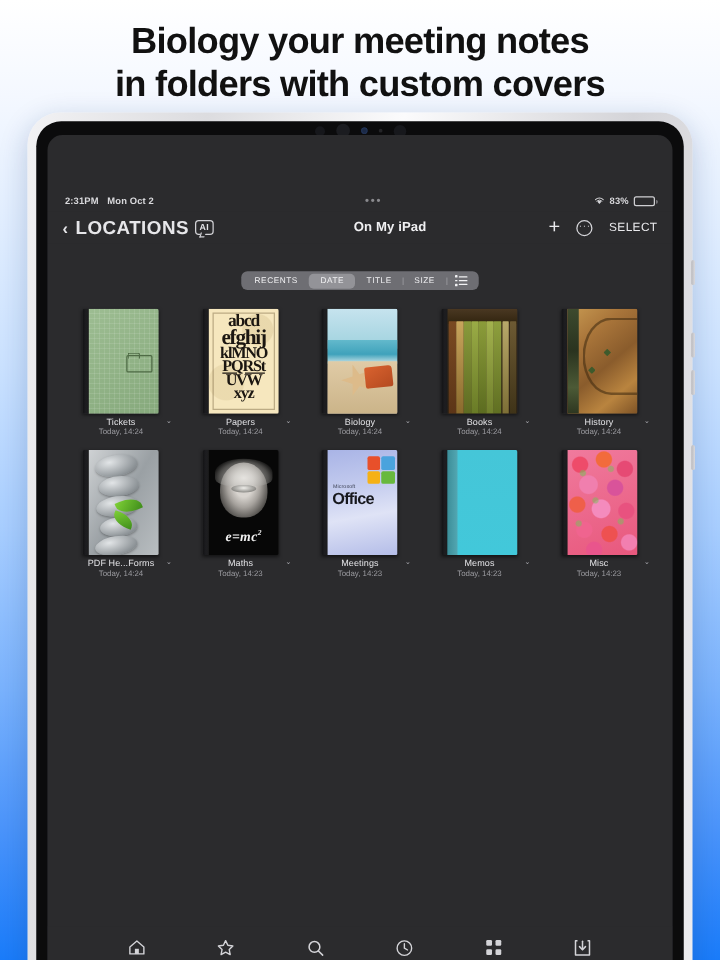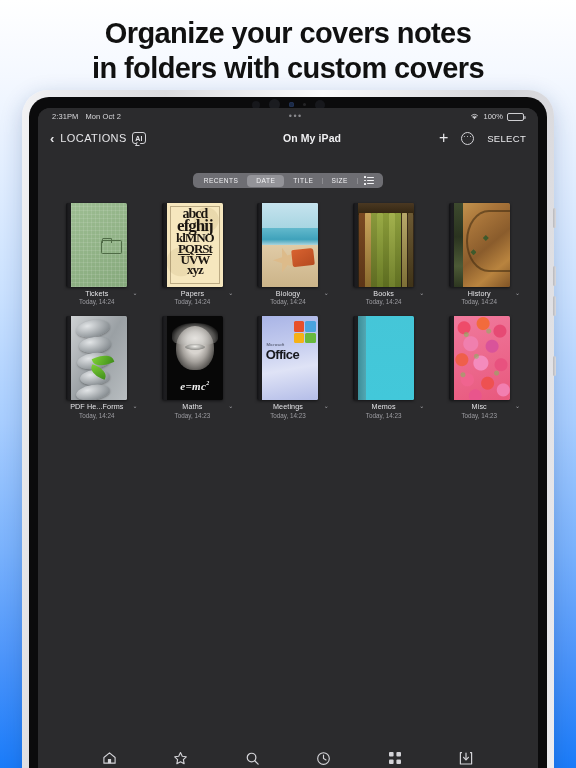--- a/index.html
+++ b/index.html
@@ -107,23 +107,24 @@
   
   .status-bar {
     height: 17px;
     flex: 0 0 17px;
     display: flex;
     align-items: center;
     justify-content: space-between;
     padding: 0 14px;
     color: #d9d9dc;
     font-size: 7.5px;
-    font-weight: normal;
+    font-weight: bold;
     letter-spacing: 0.1px;
     background: #2b2b2d;
+    margin-top: 44px;
   }
   .status-left { display: flex; gap: 7px; align-items: center; }
   .status-center { font-size: 9px; color: #8a8a8e; letter-spacing: 1.4px; line-height: 1; }
   .status-right { display: flex; gap: 4px; align-items: center; }
   .wifi-ico { width: 9px; height: 7px; display:block; }
   .battery {
     width: 17px; height: 8px;
     border: 1px solid #cfcfd2;
     border-radius: 2px;
     position: relative;
@@ -140,21 +141,21 @@
     height: 26px;
     flex: 0 0 26px;
     display: flex;
     align-items: center;
     padding: 0 12px;
     position: relative;
     background: #2b2b2d;
   }
   .nav-left { display: flex; align-items: center; gap: 5px; z-index: 2; }
   .back-chevron { color:#e6e6e9; font-size: 13px; line-height:1; font-weight:600; margin-right:1px; }
-  .locations-label { color:#e6e6e9; font-size: 11px; letter-spacing: 0.4px; }
+  .locations-label { color:#e6e6e9; font-size: 15px; letter-spacing: 0.4px; font-weight: bold; }
   .ai-badge {
     position: relative;
     border: 1.2px solid #d2d2d6;
     border-radius: 3px;
     color: #e2e2e6;
     font-size: 7px;
     font-weight: bold;
     padding: 1.5px 2.5px 1.5px 2.5px;
     letter-spacing: 0.3px;
     line-height: 1;
@@ -479,21 +480,21 @@
     width: 18px; height: 18px;
     display:flex; align-items:center; justify-content:center;
     color:#d4d4d8;
   }
   .tb-item svg { display:block; }
 </style>
 </head>
 <body>
 
 <div class="headline">
-  <span class="headline-line">Organize your covers notes</span>
+  <span class="headline-line">Biology your meeting notes</span>
   <span class="headline-line">in folders with custom covers</span>
 </div>
 
 <div class="device">
 
   <div class="side-btn b1"></div>
   <div class="side-btn b2"></div>
   <div class="side-btn b3"></div>
   <div class="side-btn b4"></div>
 
@@ -514,21 +515,21 @@
           <span>2:31PM</span>
           <span>Mon Oct 2</span>
         </div>
         <div class="status-center">•••</div>
         <div class="status-right">
           <svg class="wifi-ico" viewBox="0 0 12 9">
             <path d="M6 8.2 L3.9 5.6 a3.3 3.3 0 0 1 4.2 0 Z" fill="#d9d9dc"></path>
             <path d="M1.9 3.4 a6 6 0 0 1 8.2 0" stroke="#d9d9dc" stroke-width="1.1" fill="none" stroke-linecap="round"></path>
             <path d="M3.2 5.0 a4.2 4.2 0 0 1 5.6 0" stroke="#d9d9dc" stroke-width="1" fill="none" stroke-linecap="round"></path>
           </svg>
-          <span>100%</span>
+          <span>83%</span>
           <span class="battery">
             <span class="battery-fill"></span>
           </span>
         </div>
       </div>
 
       <div class="nav-bar">
         <div class="nav-left">
           <span class="back-chevron">‹</span>
           <span class="locations-label">LOCATIONS</span>

